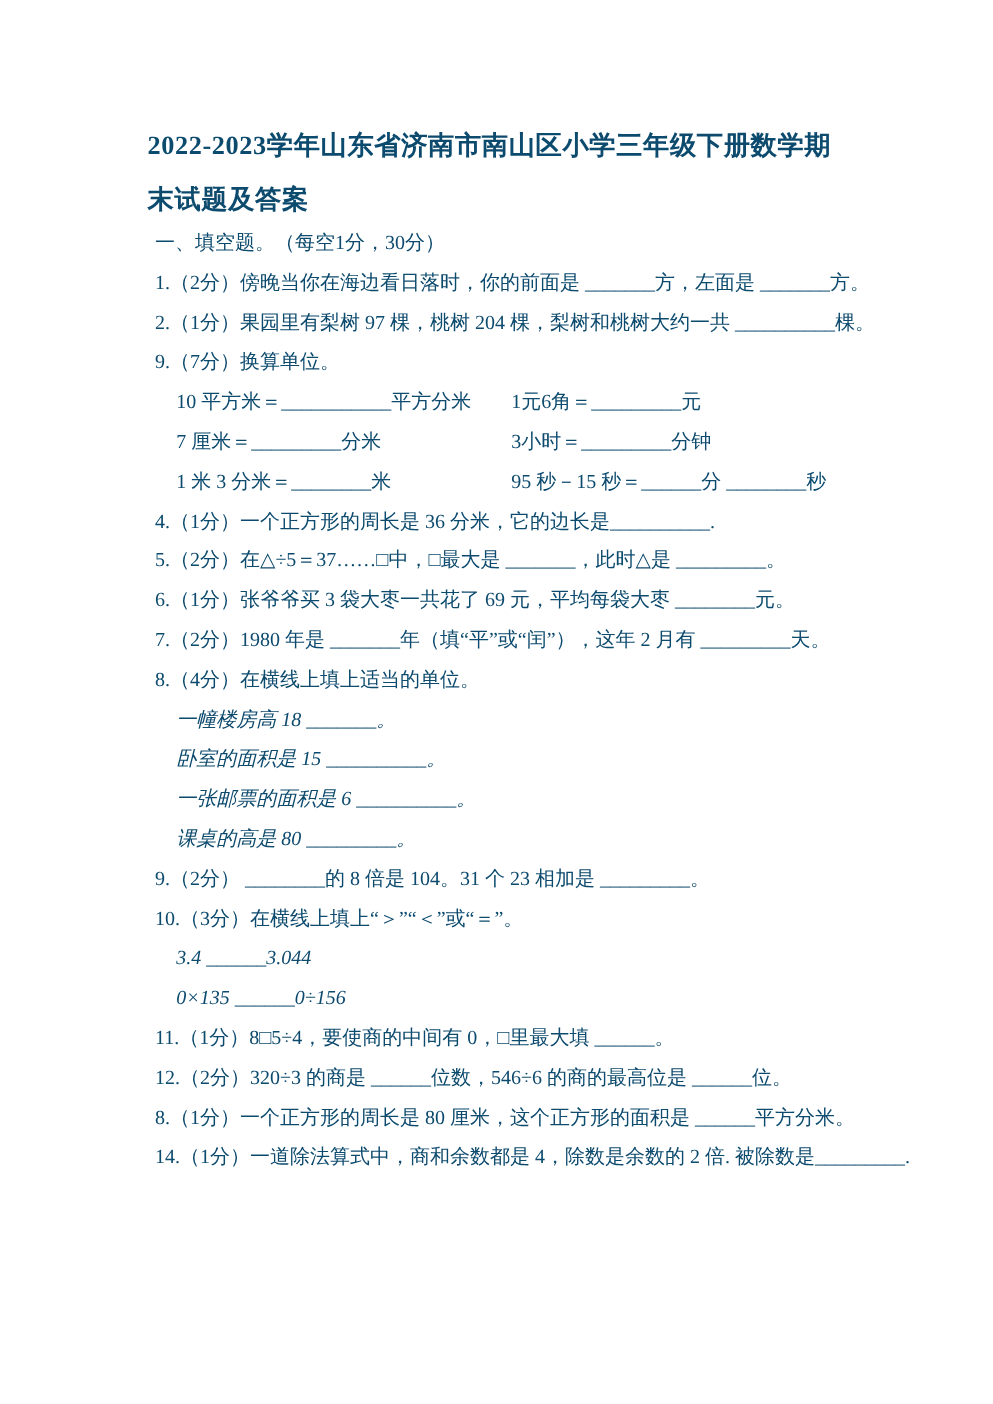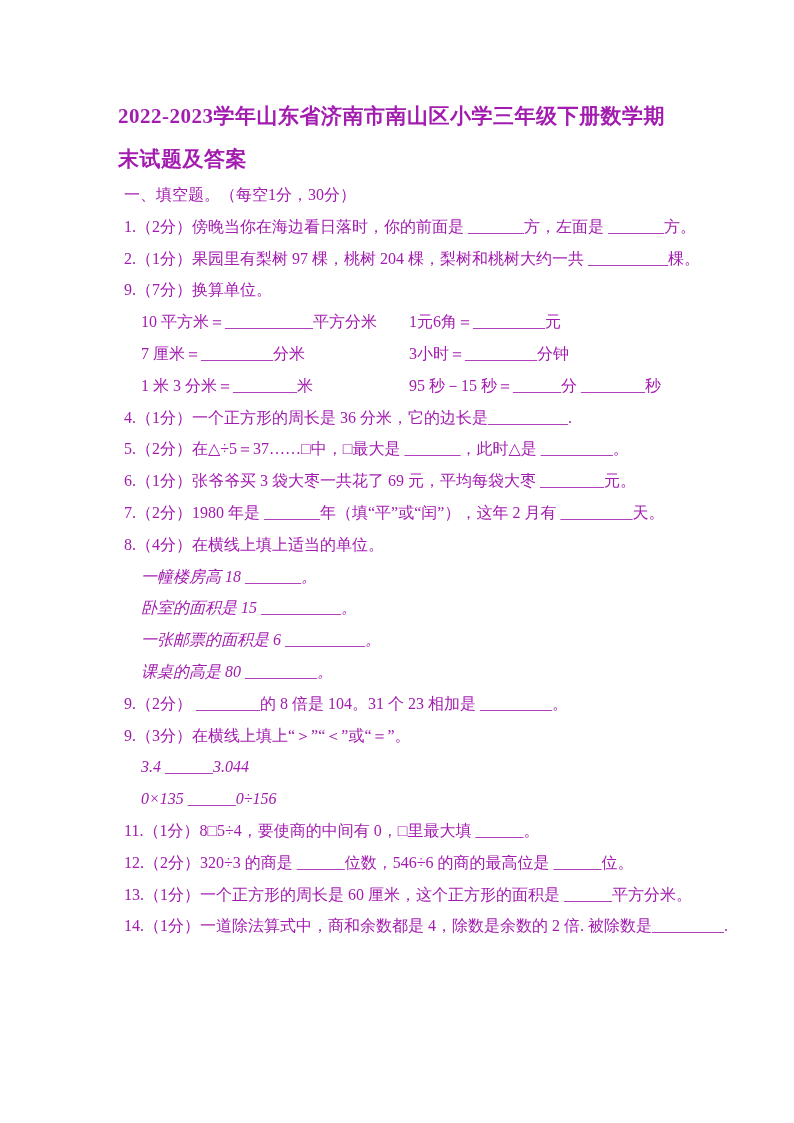--- a/index.html
+++ b/index.html
@@ -1,21 +1,21 @@
 <!DOCTYPE html>
 <html><head>
 <meta charset="utf-8">
 <style>
   html, body { margin: 0; padding: 0; background: #ffffff; }
   .page {
     position: relative;
     width: 794px;
     height: 988px;
     background: #ffffff;
-    color: #a21caf;
+    color: #0c4a6e;
     font-family: "Liberation Serif", "DejaVu Serif", serif;
     overflow: hidden;
   }
   .doc-title {
     position: absolute;
     left: 118px;
     top: 95px;
     width: 600px;
     font-size: 21px;
     font-weight: bold;
@@ -59,21 +59,21 @@
       <div class="line question">4.（1分）一个正方形的周长是 36 分米，它的边长是__________.</div>
       <div class="line question">5.（2分）在△÷5＝37……□中，□最大是 _______，此时△是 _________。</div>
       <div class="line question">6.（1分）张爷爷买 3 袋大枣一共花了 69 元，平均每袋大枣 ________元。</div>
       <div class="line question">7.（2分）1980 年是 _______年（填“平”或“闰”），这年 2 月有 _________天。</div>
       <div class="line question">8.（4分）在横线上填上适当的单位。</div>
       <div class="line sub">一幢楼房高 18 _______。</div>
       <div class="line sub">卧室的面积是 15 __________。</div>
       <div class="line sub">一张邮票的面积是 6 __________。</div>
       <div class="line sub">课桌的高是 80 _________。</div>
       <div class="line question">9.（2分） ________的 8 倍是 104。31 个 23 相加是 _________。</div>
-      <div class="line question">9.（3分）在横线上填上“＞”“＜”或“＝”。</div>
+      <div class="line question">10.（3分）在横线上填上“＞”“＜”或“＝”。</div>
       <div class="line sub">3.4 ______3.044</div>
       <div class="line sub">0×135 ______0÷156</div>
       <div class="line question">11.（1分）8□5÷4，要使商的中间有 0，□里最大填 ______。</div>
       <div class="line question">12.（2分）320÷3 的商是 ______位数，546÷6 的商的最高位是 ______位。</div>
-      <div class="line question">13.（1分）一个正方形的周长是 60 厘米，这个正方形的面积是 ______平方分米。</div>
+      <div class="line question">8.（1分）一个正方形的周长是 80 厘米，这个正方形的面积是 ______平方分米。</div>
       <div class="line question">14.（1分）一道除法算式中，商和余数都是 4，除数是余数的 2 倍. 被除数是_________.</div>
     </div>
 </div>
 
 </body></html>

